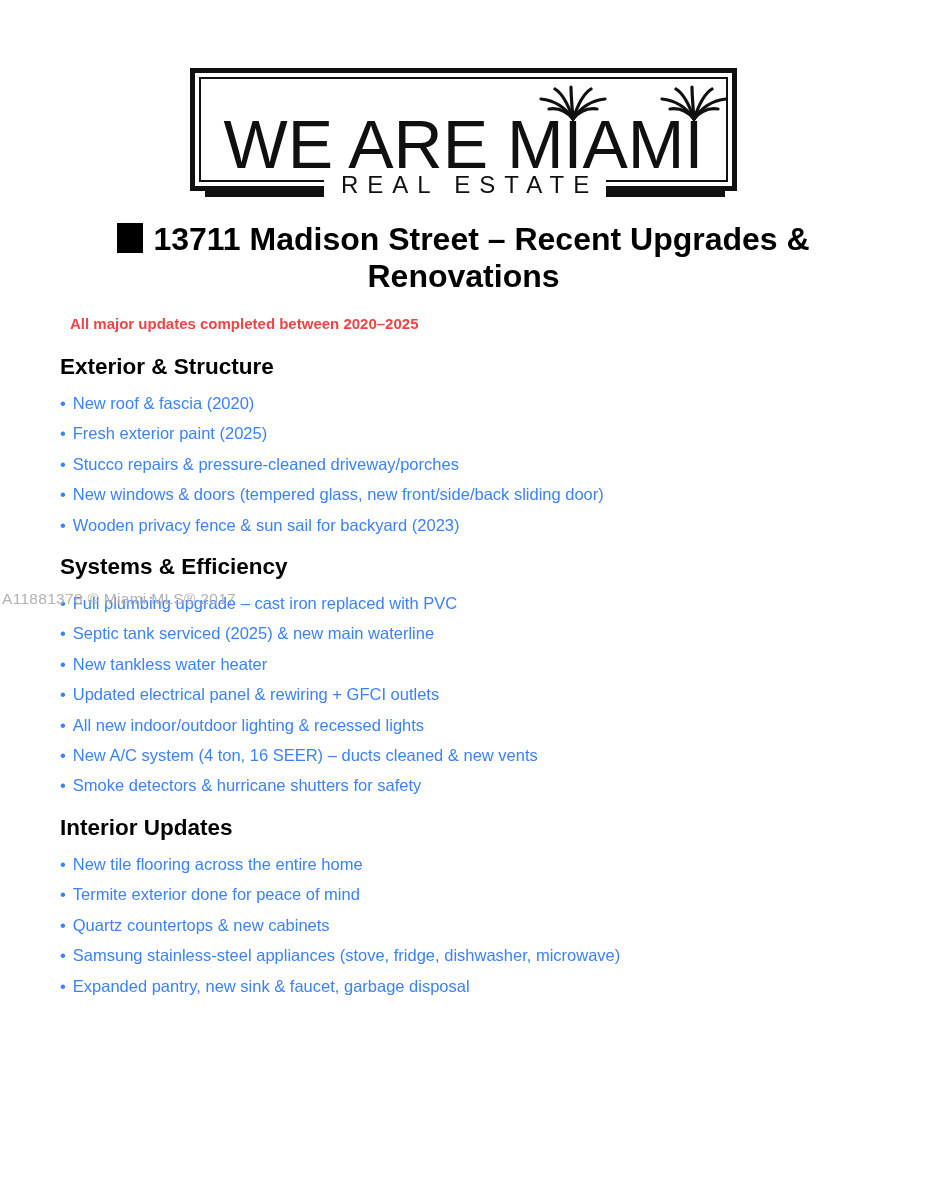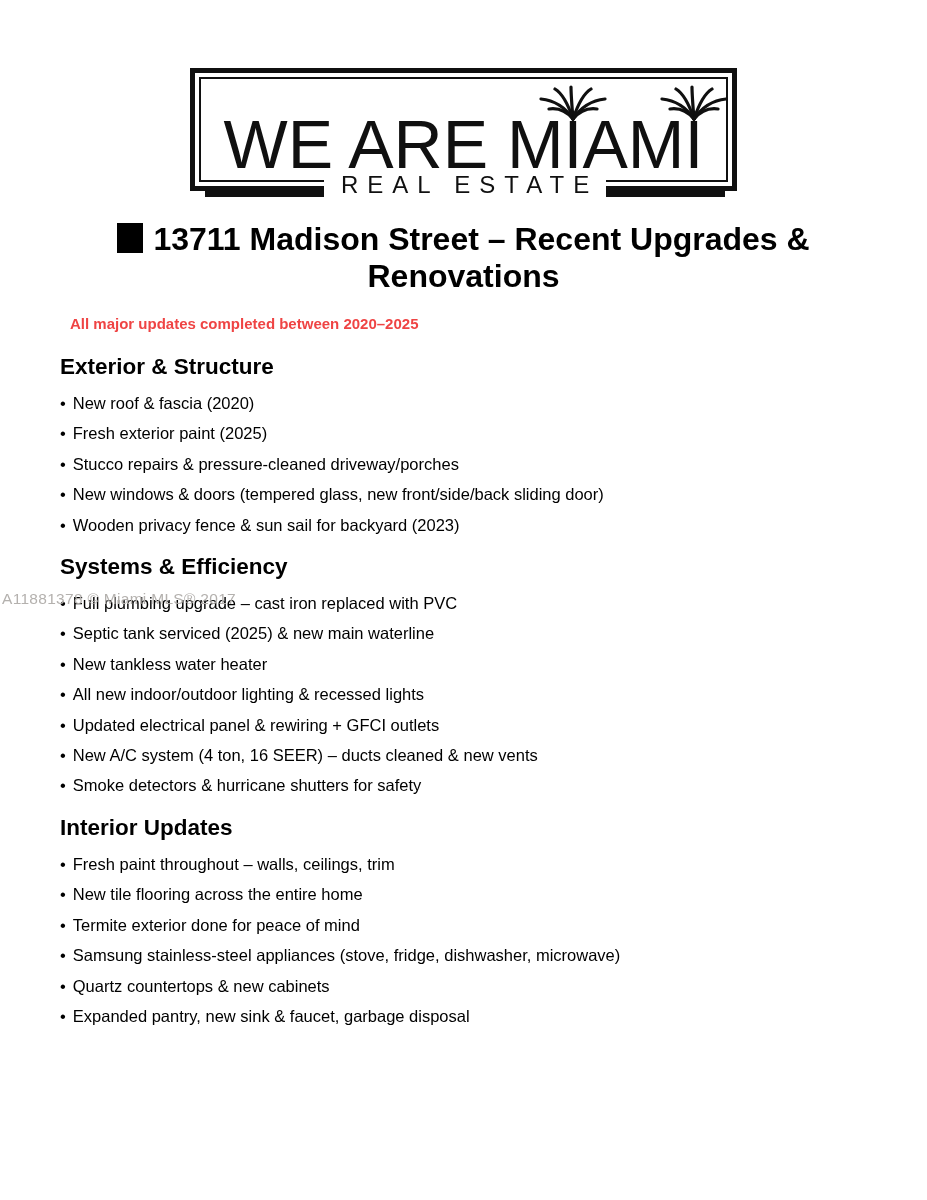--- a/index.html
+++ b/index.html
@@ -47,21 +47,21 @@
   }
   .doc-subtitle {
     margin:20px 70px 22px; font-size:15px; font-weight:bold; color:#ef4444;
   }
   
   .content { margin:0 60px; }
   .section-heading {
     font-size:22.5px; line-height:26px; font-weight:bold; color:#000;
     margin:14px 0 8px;
   }
-  .bullet { font-size:16.5px; line-height:30.4px; color:#000000; }
+  .bullet { font-size:16.5px; line-height:30.4px; color:#3b82f6; }
   .bullet .marker { margin-right:7px; }
   
   .watermark {
     position:absolute; left:2px; top:590px; font-size:15.5px;
     letter-spacing:0.3px; z-index:3;
   }
 </style>
 </head>
 <body>
 
@@ -106,29 +106,28 @@
   <div class="bullet"><span class="marker">•</span><span>New roof &amp; fascia (2020)</span></div>
   <div class="bullet"><span class="marker">•</span><span>Fresh exterior paint (2025)</span></div>
   <div class="bullet"><span class="marker">•</span><span>Stucco repairs &amp; pressure-cleaned driveway/porches</span></div>
   <div class="bullet"><span class="marker">•</span><span>New windows &amp; doors (tempered glass, new front/side/back sliding door)</span></div>
   <div class="bullet"><span class="marker">•</span><span>Wooden privacy fence &amp; sun sail for backyard (2023)</span></div>
 
   <h2 class="section-heading">Systems &amp; Efficiency</h2>
   <div class="bullet"><span class="marker">•</span><span>Full plumbing upgrade – cast iron replaced with PVC</span></div>
   <div class="bullet"><span class="marker">•</span><span>Septic tank serviced (2025) &amp; new main waterline</span></div>
   <div class="bullet"><span class="marker">•</span><span>New tankless water heater</span></div>
+  <div class="bullet"><span class="marker">•</span><span>Updated electrical panel &amp; rewiring + GFCI outlets</span></div>
   <div class="bullet"><span class="marker">•</span><span>All new indoor/outdoor lighting &amp; recessed lights</span></div>
-  <div class="bullet"><span class="marker">•</span><span>Updated electrical panel &amp; rewiring + GFCI outlets</span></div>
   <div class="bullet"><span class="marker">•</span><span>New A/C system (4 ton, 16 SEER) – ducts cleaned &amp; new vents</span></div>
   <div class="bullet"><span class="marker">•</span><span>Smoke detectors &amp; hurricane shutters for safety</span></div>
 
   <h2 class="section-heading">Interior Updates</h2>
-  <div class="bullet"><span class="marker">•</span><span>Fresh paint throughout – walls, ceilings, trim</span></div>
   <div class="bullet"><span class="marker">•</span><span>New tile flooring across the entire home</span></div>
   <div class="bullet"><span class="marker">•</span><span>Termite exterior done for peace of mind</span></div>
 
+  <div class="bullet"><span class="marker">•</span><span>Quartz countertops &amp; new cabinets</span></div>
   <div class="bullet"><span class="marker">•</span><span>Samsung stainless-steel appliances (stove, fridge, dishwasher, microwave)</span></div>
-  <div class="bullet"><span class="marker">•</span><span>Quartz countertops &amp; new cabinets</span></div>
   <div class="bullet"><span class="marker">•</span><span>Expanded pantry, new sink &amp; faucet, garbage disposal</span></div>
 
 </div>
 
 <div class="watermark" style="color: rgb(180, 177, 174);">A11881378 © Miami MLS® 2017</div>
 
 </body></html>

